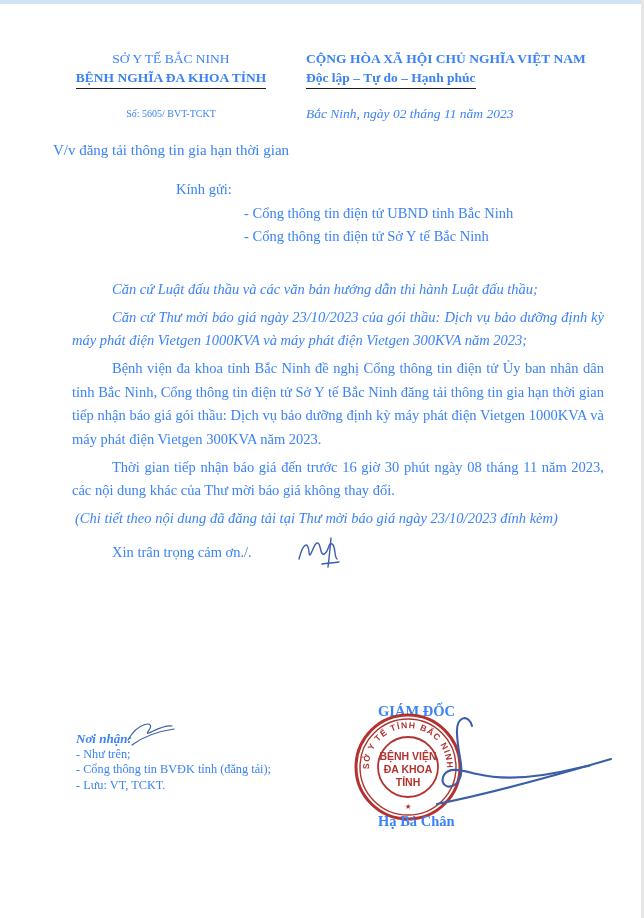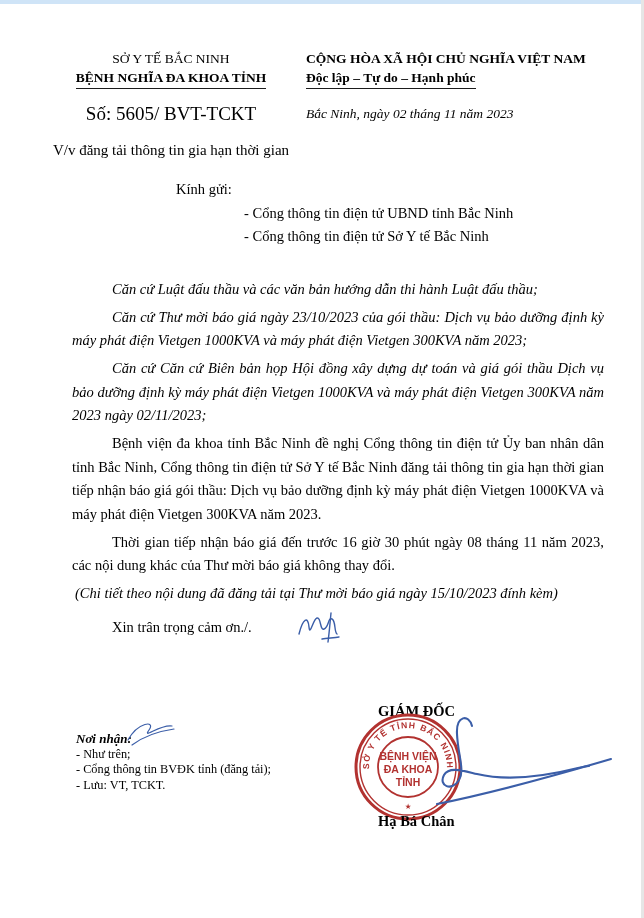--- a/index.html
+++ b/index.html
@@ -1,28 +1,28 @@
 <!DOCTYPE html>
 <html lang="vi"><head>
 <meta charset="utf-8">
 <style>
   html,body{margin:0;padding:0;background:#ffffff;}
   .page{
     position:relative;width:644px;height:918px;background:#ffffff;overflow:hidden;
-    font-family:"Liberation Serif","DejaVu Serif",serif;color:#000000;
+    font-family:"Liberation Serif","DejaVu Serif",serif;color:#3b82f6;
   }
   .top-strip{position:absolute;top:0;left:0;width:644px;height:4px;background:#cfe4f7;}
   .right-strip{position:absolute;top:0;right:0;width:3px;height:100%;background:#e6e6e6;}
 
   
   .hdr-left{position:absolute;left:38px;top:50px;width:266px;text-align:center;line-height:18px;}
   .hdr-right{position:absolute;left:306px;top:50px;width:322px;text-align:left;line-height:18px;}
   .org-parent{font-size:13.5px;}
   .org-name{font-size:13.5px;font-weight:bold;border-bottom:1.5px solid #1b1b1b;display:inline-block;padding-bottom:1px;}
-  .doc-number{font-size:19px;margin-top:16px;}
+  .doc-number{font-size:10px;margin-top:16px;}
   .subject{font-size:15px;line-height:16px;margin-top:19px;}
   .nat-title{font-size:13.5px;font-weight:bold;}
   .nat-motto{font-size:13.5px;font-weight:bold;border-bottom:1.5px solid #1b1b1b;display:inline-block;padding-bottom:1px;}
   .place-date{font-size:13.5px;font-style:italic;margin-top:16px;}
 
   
   .doc-body{position:absolute;left:72px;top:178px;width:532px;font-size:14.5px;line-height:23.5px;text-align:justify;}
   .kinh-gui{margin-left:104px;}
   .recipient{margin-left:172px;}
   .para{margin:0 0 4.5px 0;text-indent:40px;}
@@ -63,24 +63,23 @@
     <div class="place-date">Bắc Ninh, ngày 02 tháng  11  năm 2023</div>
   </div>
 
   <div class="doc-body">
     <div class="kinh-gui">Kính gửi:</div>
     <div class="recipient">- Cổng thông tin điện tử UBND tỉnh Bắc Ninh</div>
     <div class="recipient">- Cổng thông tin điện tử Sở Y tế Bắc Ninh</div>
 
     <p class="para italic first-para">Căn cứ Luật đấu thầu và các văn bản hướng dẫn thi hành Luật đấu thầu;</p>
     <p class="para italic">Căn cứ Thư mời báo giá ngày 23/10/2023 của gói thầu: Dịch vụ bảo dưỡng định kỳ máy phát điện Vietgen 1000KVA và máy phát điện Vietgen 300KVA năm 2023;</p>
-    <p class="para italic">Căn cứ Căn cứ Biên bản họp Hội đồng xây dựng dự toán và giá gói thầu Dịch vụ bảo dưỡng định kỳ máy phát điện Vietgen 1000KVA và máy phát điện Vietgen 300KVA năm 2023 ngày 02/11/2023;</p>
     <p class="para">Bệnh viện đa khoa tỉnh Bắc Ninh đề nghị Cổng thông tin điện tử Ủy ban nhân dân tỉnh Bắc Ninh, Cổng thông tin điện tử Sở Y tế Bắc Ninh đăng tải thông tin gia hạn thời gian tiếp nhận báo giá gói thầu: Dịch vụ bảo dưỡng định kỳ máy phát điện Vietgen 1000KVA và máy phát điện Vietgen 300KVA năm 2023.</p>
     <p class="para">Thời gian tiếp nhận báo giá đến trước 16 giờ 30 phút ngày 08 tháng 11 năm 2023, các nội dung khác của Thư mời báo giá không thay đổi.</p>
-    <p class="note-para">(Chi tiết theo nội dung đã đăng tải tại Thư mời báo giá ngày 15/10/2023 đính kèm)</p>
+    <p class="note-para">(Chi tiết theo nội dung đã đăng tải tại Thư mời báo giá ngày 23/10/2023 đính kèm)</p>
     <p class="closing"><span>Xin trân trọng cảm ơn./.</span><span class="sig-initial"><svg width="46" height="34" viewBox="0 0 46 34">
             <g fill="none" stroke="#3b5ea8" stroke-width="1.4" stroke-linecap="round">
               <path d="M3 24 C 7 8 12 6 13 17 C 14 27 17 9 21 8 C 25 7 24 21 28 19 C 33 17 32 7 36 9 C 40 11 38 22 41 24"></path>
               <path d="M35 3 C 34 13 33 25 32 32"></path>
               <path d="M26 29 C 31 28 38 28 43 27"></path>
             </g>
           </svg></span></p>
   </div>
 
   <div class="noi-nhan">

